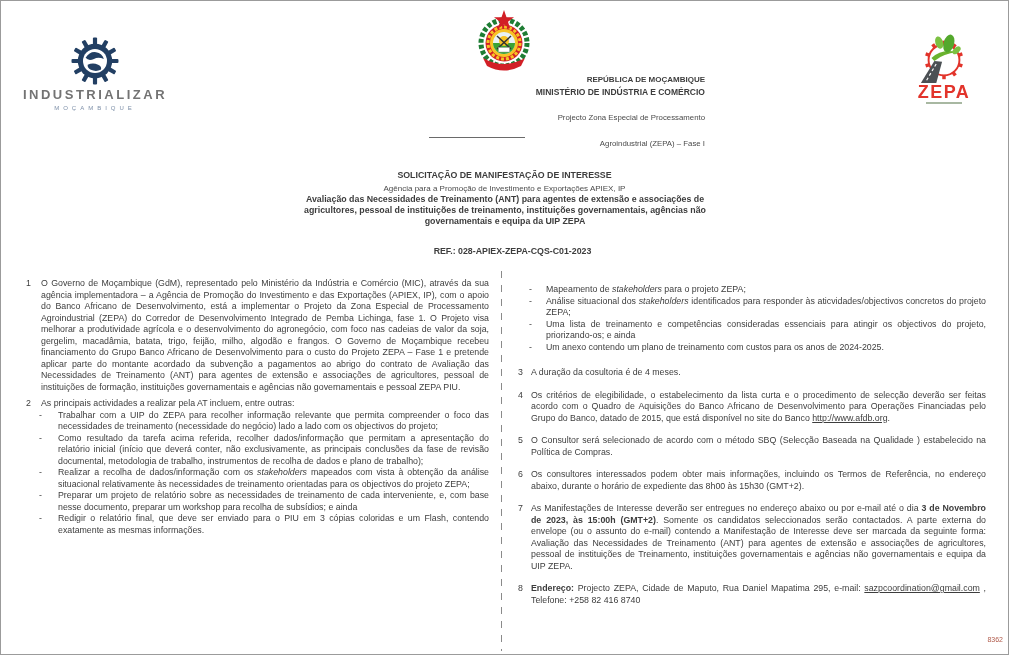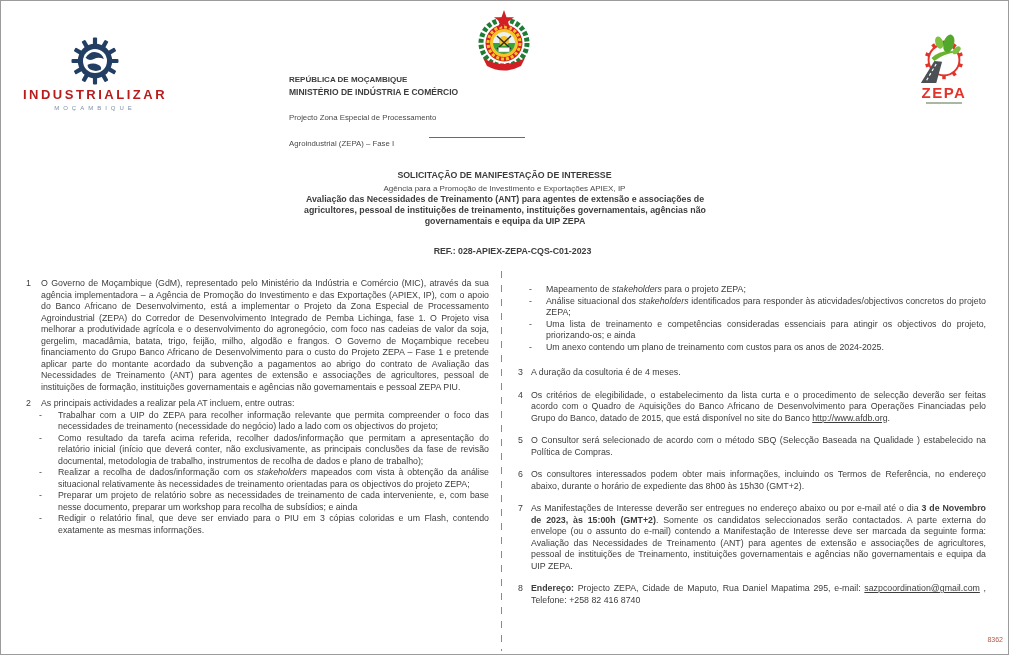--- a/index.html
+++ b/index.html
@@ -4,33 +4,33 @@
 <style>
   html,body{margin:0;padding:0;background:#fff;}
   .page{
     position:relative; width:1009px; height:655px; box-sizing:border-box;
     background:#fff; border:1px solid #9b9b9b; overflow:hidden;
     font-family:"Liberation Sans", sans-serif; color:#3d3d3d;
   }
   
   .logo-left{position:absolute; left:18px; top:36px; width:152px; text-align:center;}
   .logo-left svg{display:block; margin:0 auto;}
-  .ind-title{margin-top:2px; font-size:13px; font-weight:bold; letter-spacing:2.5px; color:#b91c1c; white-space:nowrap;}
+  .ind-title{margin-top:2px; font-size:13px; font-weight:bold; letter-spacing:2.5px; color:#737373; white-space:nowrap;}
   .ind-sub{margin-top:3px; font-size:6px; letter-spacing:4px; color:#7d8fa8; white-space:nowrap;}
 
   .emblem{position:absolute; left:471px; top:8px;}
 
-  .hdr-center{position:absolute; left:288px; top:74px; width:400px; text-align:left; line-height:10px;}
+  .hdr-center{position:absolute; left:304px; top:74px; width:400px; text-align:right; line-height:10px;}
   .hc1{font-size:8px; font-weight:bold;}
   .hc2{font-size:8.5px; font-weight:bold; margin-top:2px;}
   .hc3,.hc4{font-size:7.8px; margin-top:16px; color:#4a4a4a;}
 
   .logo-right{position:absolute; left:903px; top:30px; width:80px; text-align:center;}
   .logo-right svg{display:block; margin:0 auto;}
-  .zepa-word{font-size:15px; font-weight:bold; letter-spacing:1.5px; color:#e2342b; line-height:15px;}
+  .zepa-word{font-size:18px; font-weight:bold; letter-spacing:1.5px; color:#e2342b; line-height:15px;}
   .zepa-tagline{width:36px; height:2px; background:#a8b8a2; margin:2px auto 0;}
 
   .sig-line{position:absolute; left:428px; top:136px; width:96px; border-top:1px solid #6a6a6a;}
   .agency{position:absolute; left:0; top:141px; width:100%; text-align:center; font-size:8px; color:#4a4a4a;margin-top:42px;}
   .doc-title{position:absolute; left:0; top:169px; width:100%; text-align:center; font-size:8.8px; font-weight:bold;}
   .subject{position:absolute; left:284px; top:193px; width:440px; text-align:center; font-size:8.8px; font-weight:bold; line-height:11px;}
   .ref{position:absolute; left:8px; top:245px; width:100%; text-align:center; font-size:8.8px; font-weight:bold;}
 
   
   .col{position:absolute; font-size:8.8px; line-height:11.5px;}

